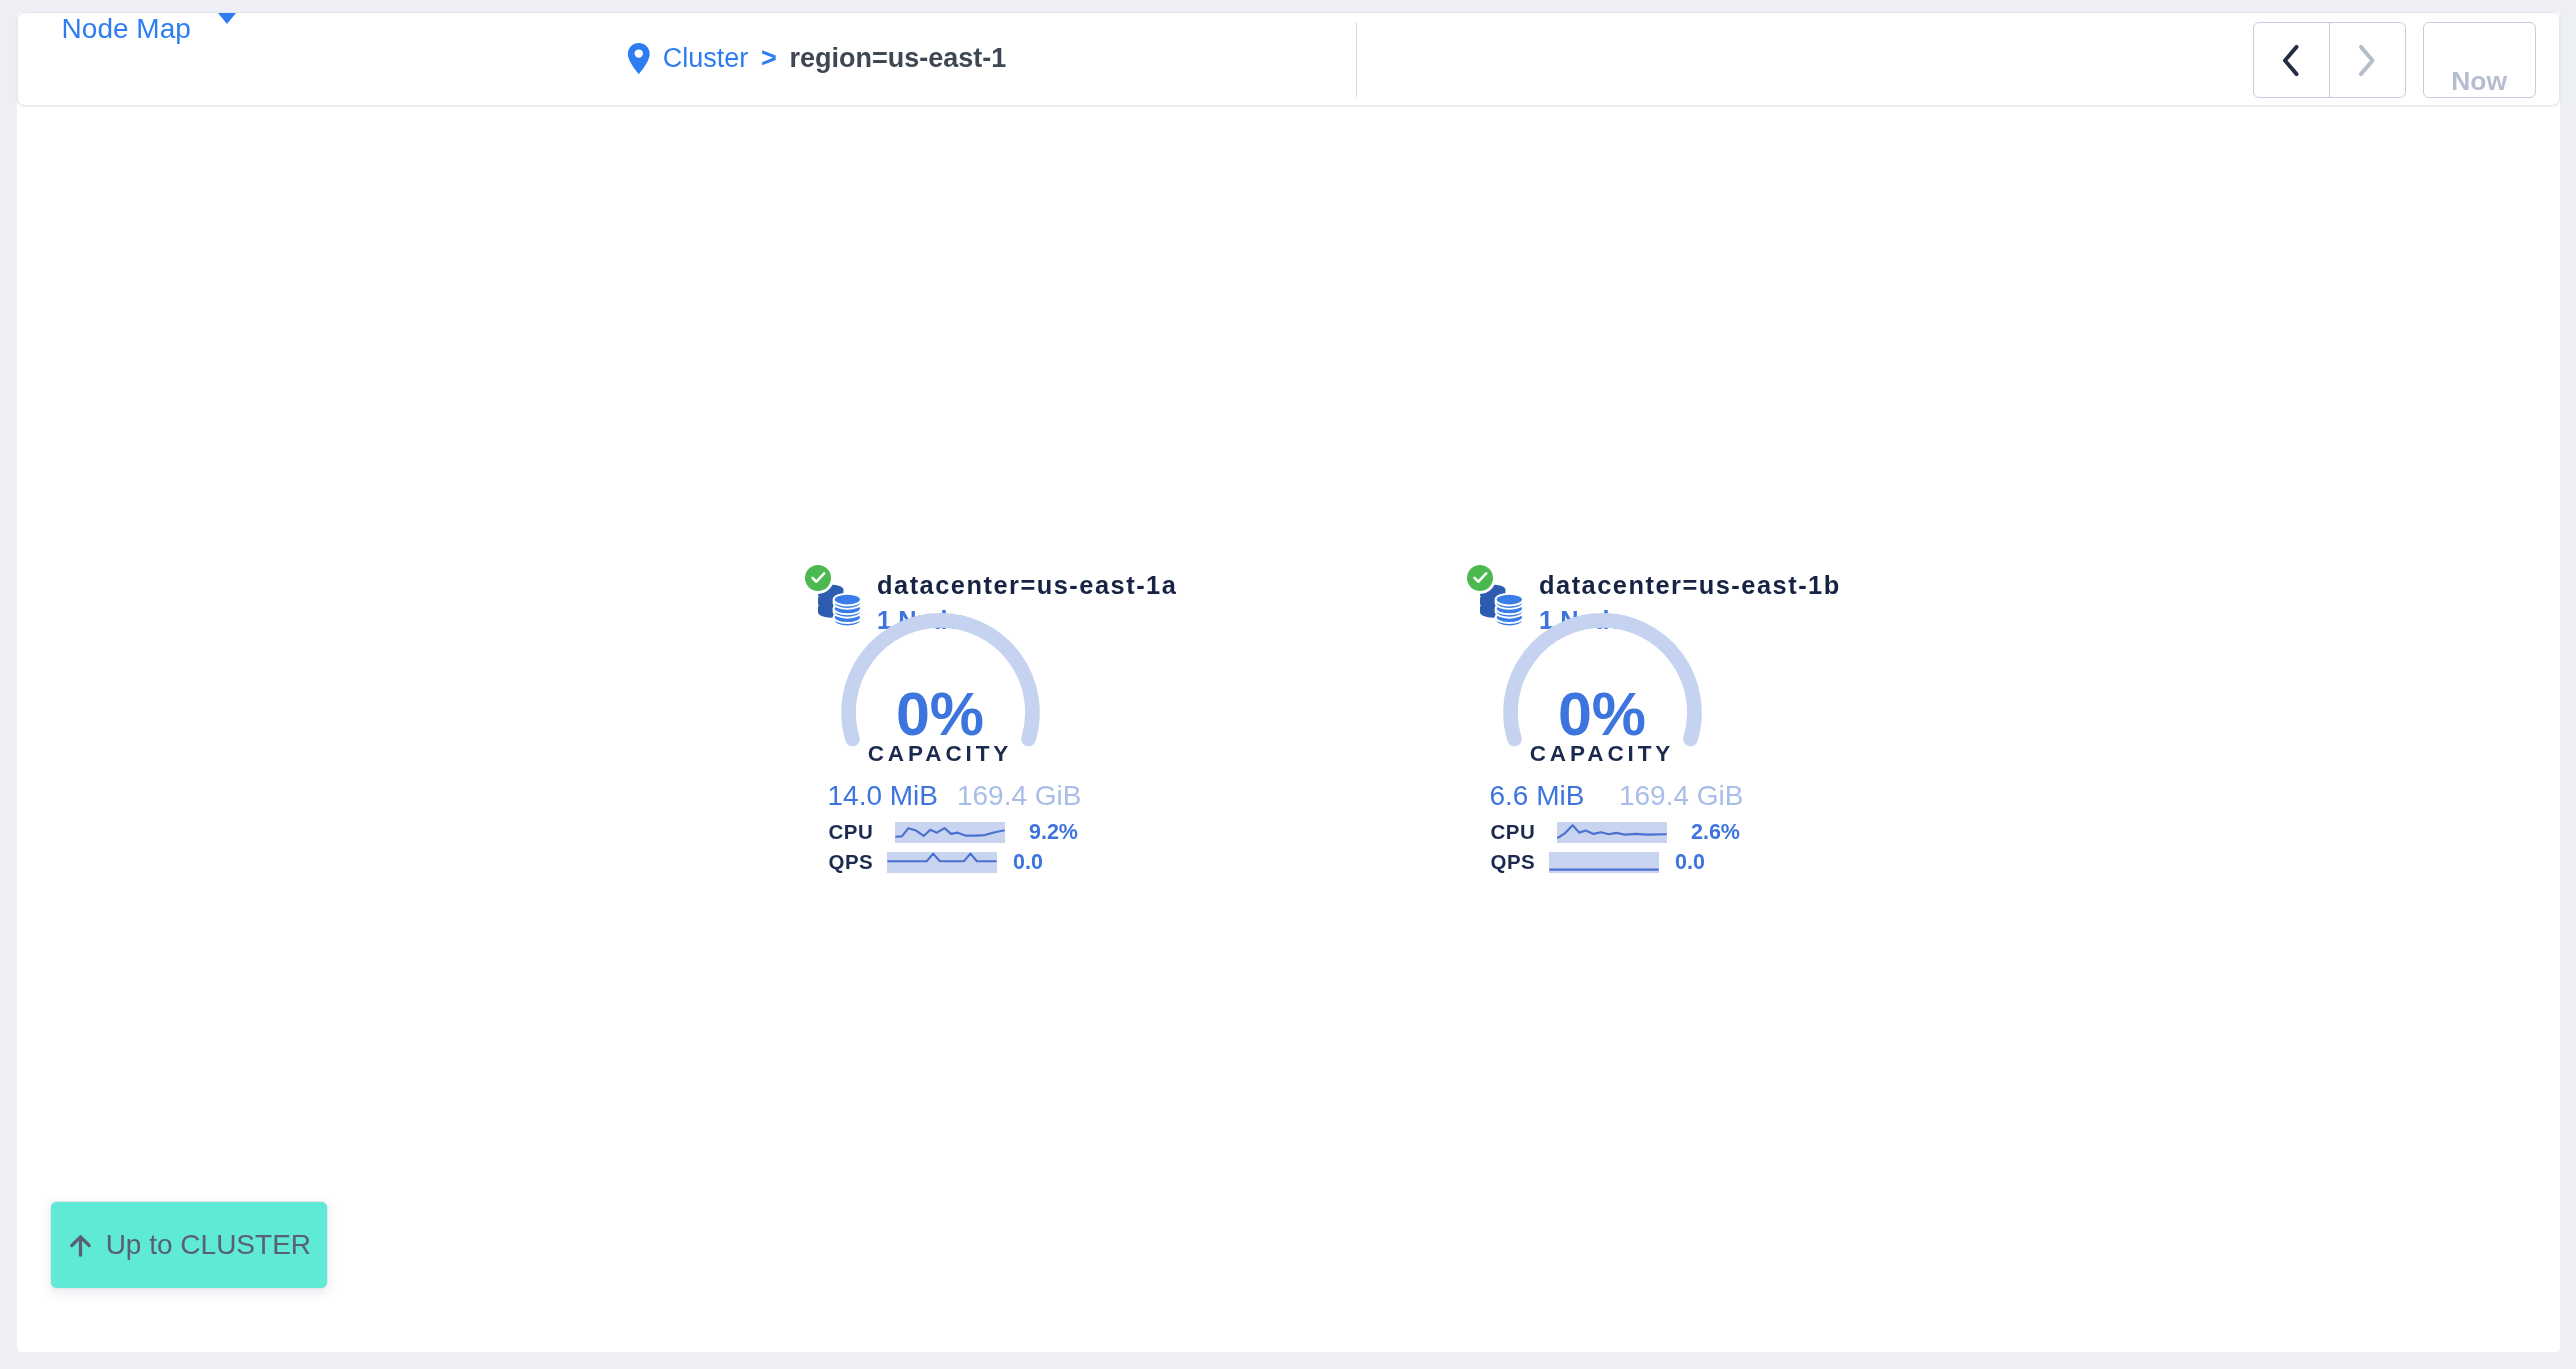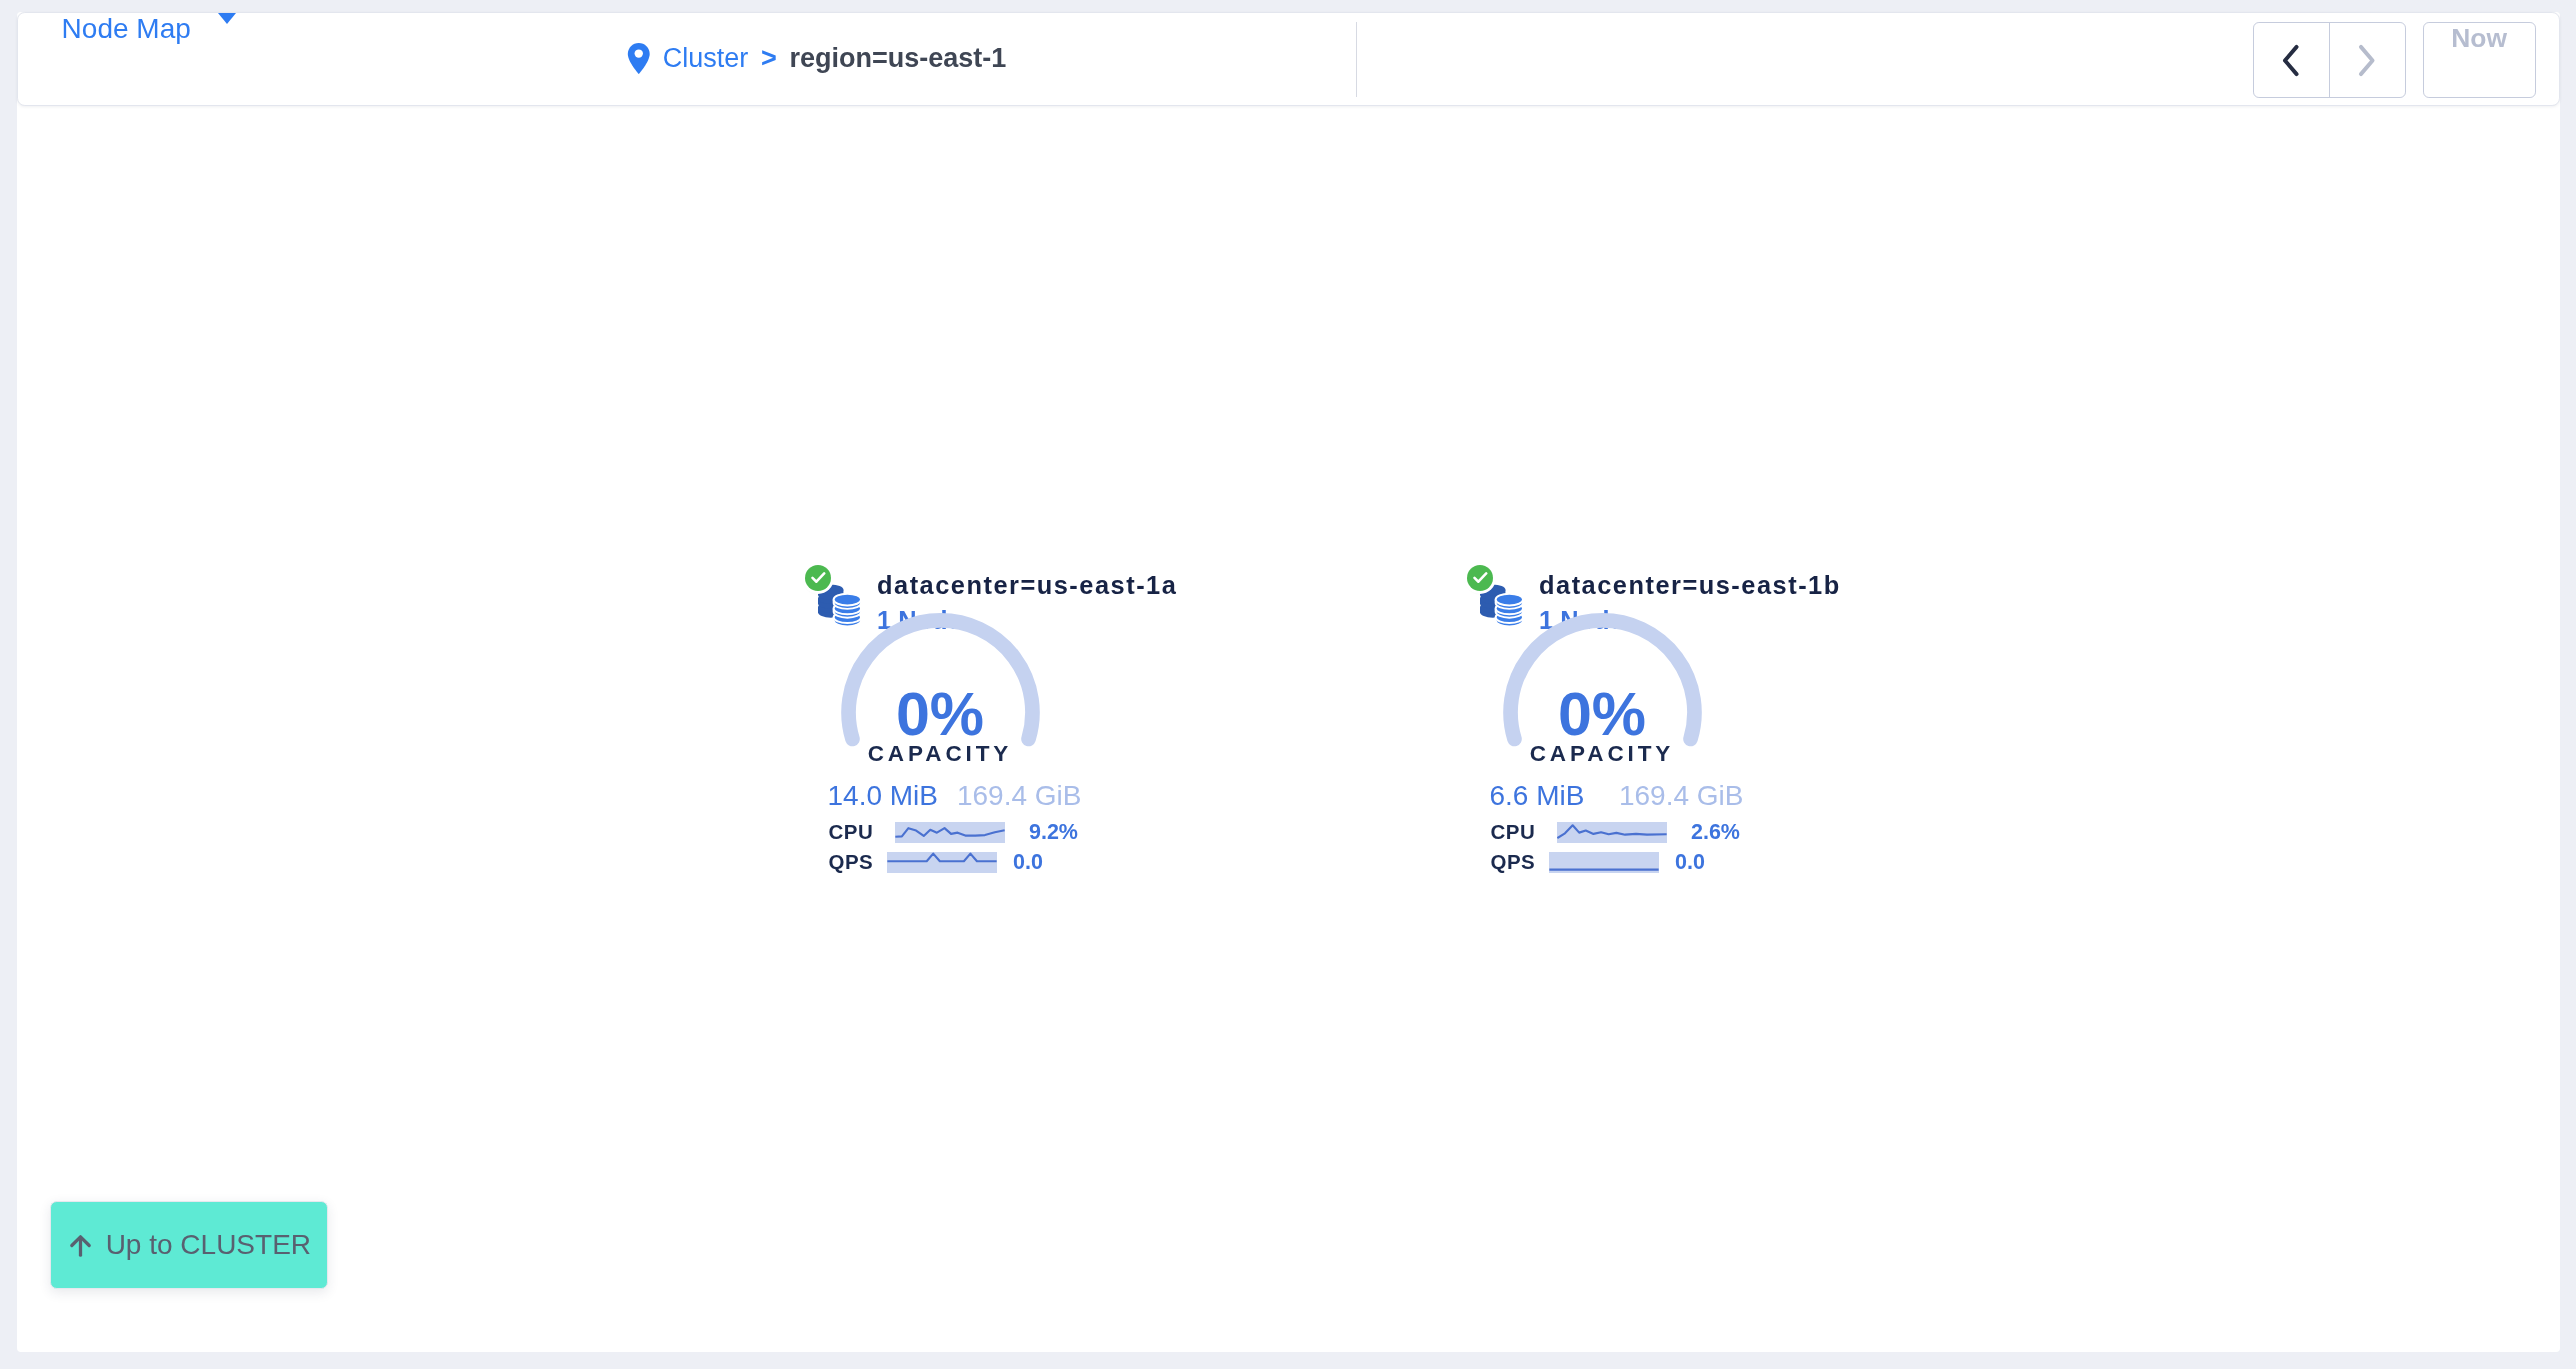--- a/index.html
+++ b/index.html
@@ -36,21 +36,21 @@
   .ts-chevron { margin-left:auto; margin-right:27px; }
 
   .pager { position:absolute; left:2235px; top:9.8px; width:153px; height:76px;
            border:1.5px solid #c6ccdd; border-radius:5.9px; background:#fff;
            display:flex; overflow:hidden; }
   .pager-btn { flex:1; display:flex; align-items:center; justify-content:center; cursor:pointer; }
   .pager-btn + .pager-btn { border-left:1.5px solid #c6ccdd; }
 
   .now-btn { position:absolute; left:2405px; top:9.8px; width:113px; height:76px;
              border:1.5px solid #c6ccdd; border-radius:5.9px; background:#fff;
-             display:flex; align-items:flex-start; justify-content:center;
+             display:flex; align-items:flex-end; justify-content:center;
              font-size:26.4px; font-weight:bold; color:#b6bdd0; }
 
   
   .dc-card { position:absolute; top:563px; width:293px; height:328px; cursor:pointer; }
   #dc-card-0 { left:805px; }
   #dc-card-1 { left:1467px; }
 
   .dc-check { position:absolute; left:0; top:2px; width:26.4px; height:26.4px; border-radius:50%;
               background:#4cb950; box-shadow:0 0 0 2.9px #ffffff, 0 1px 2.9px rgba(0,0,0,.25);
               display:flex; align-items:center; justify-content:center; z-index:3; }

